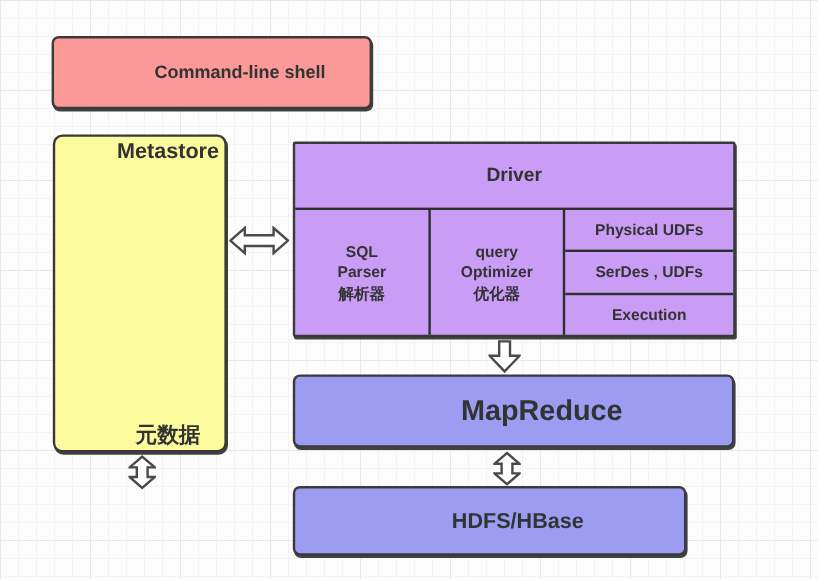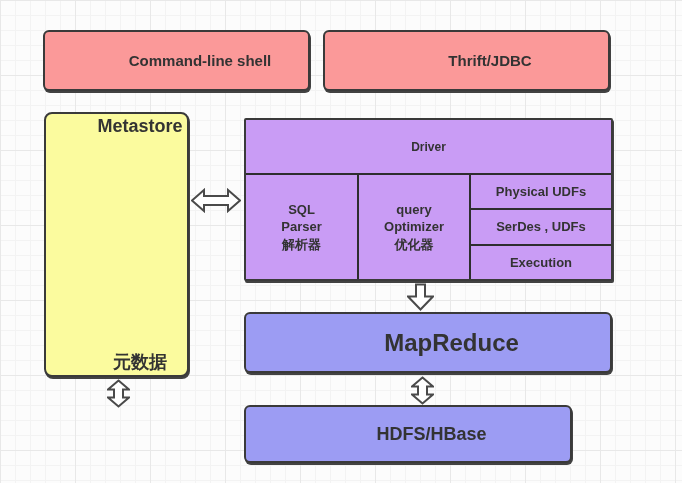--- a/index.html
+++ b/index.html
@@ -39,21 +39,21 @@
   #thrift    { left:323px; top:30px;  width:287px; height:61px;  font-size:15px; }
   #metastore { left:44px;  top:112px; width:145px; height:265px; font-size:18px; line-height:1.4;justify-content:space-between; }
   #derby     { left:43px;  top:407px; width:147px; height:53px;  font-size:14px; line-height:1.3; }
   #mapreduce { left:244px; top:312px; width:368px; height:61px;  font-size:24px; }
   #hdfs      { left:244px; top:405px; width:328px; height:58px;  font-size:18px; }
 
   #driver { left:244px; top:118px; width:369px; height:163px; padding:0; }
   .driver-title {
     width:100%; height:55px; flex:none;
     display:flex; align-items:center; justify-content:center;
-    font-size:12px;
+    font-size:16px;
     border-bottom:2px solid #2e2e2e;
     box-sizing:border-box;
   }
   .driver-body { display:flex; width:100%; flex:1; }
   .d-cell {
     display:flex; flex-direction:column; align-items:center; justify-content:center;
     font-size:13px; line-height:1.35; box-sizing:border-box; text-align:right;
   }
   .d-c1 { width:113px; border-right:2px solid #2e2e2e; }
   .d-c2 { width:112px; border-right:2px solid #2e2e2e; }
@@ -73,23 +73,20 @@
 </style>
 </head>
 <body>
 
 <div class="canvas">
 
   <div class="box pink" id="cmd">
     <span>Command-line shell</span>
   </div>
 
-  <div class="box pink" id="thrift">
-    <span>Thrift/JDBC</span>
-  </div>
 
   <div class="box yellow" id="metastore">
     <span>Metastore</span>
     <span>元数据</span>
   </div>
 
   <div class="box purple" id="driver">
     <div class="driver-title">Driver</div>
     <div class="driver-body">
       <div class="d-cell d-c1">

